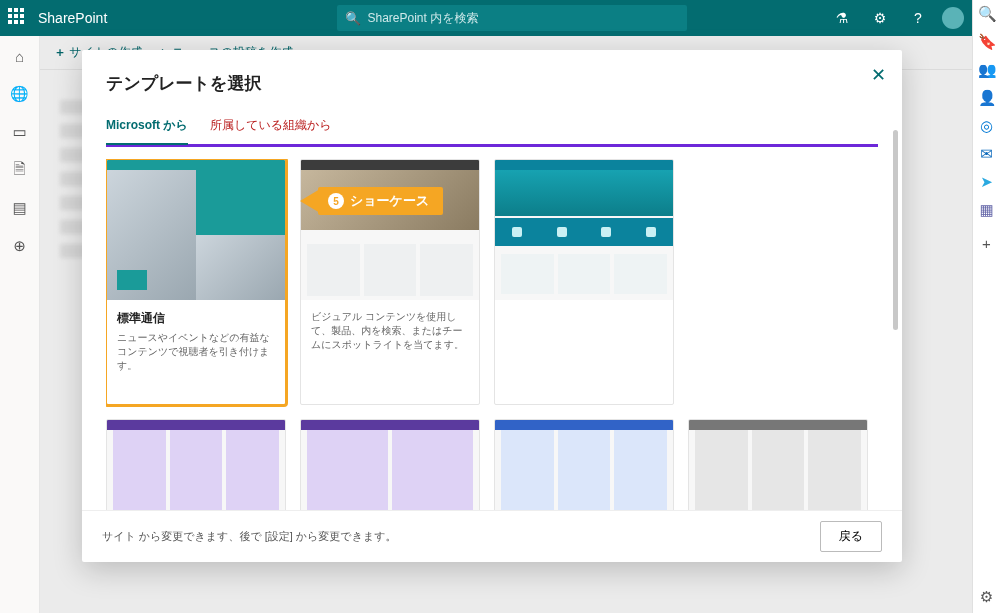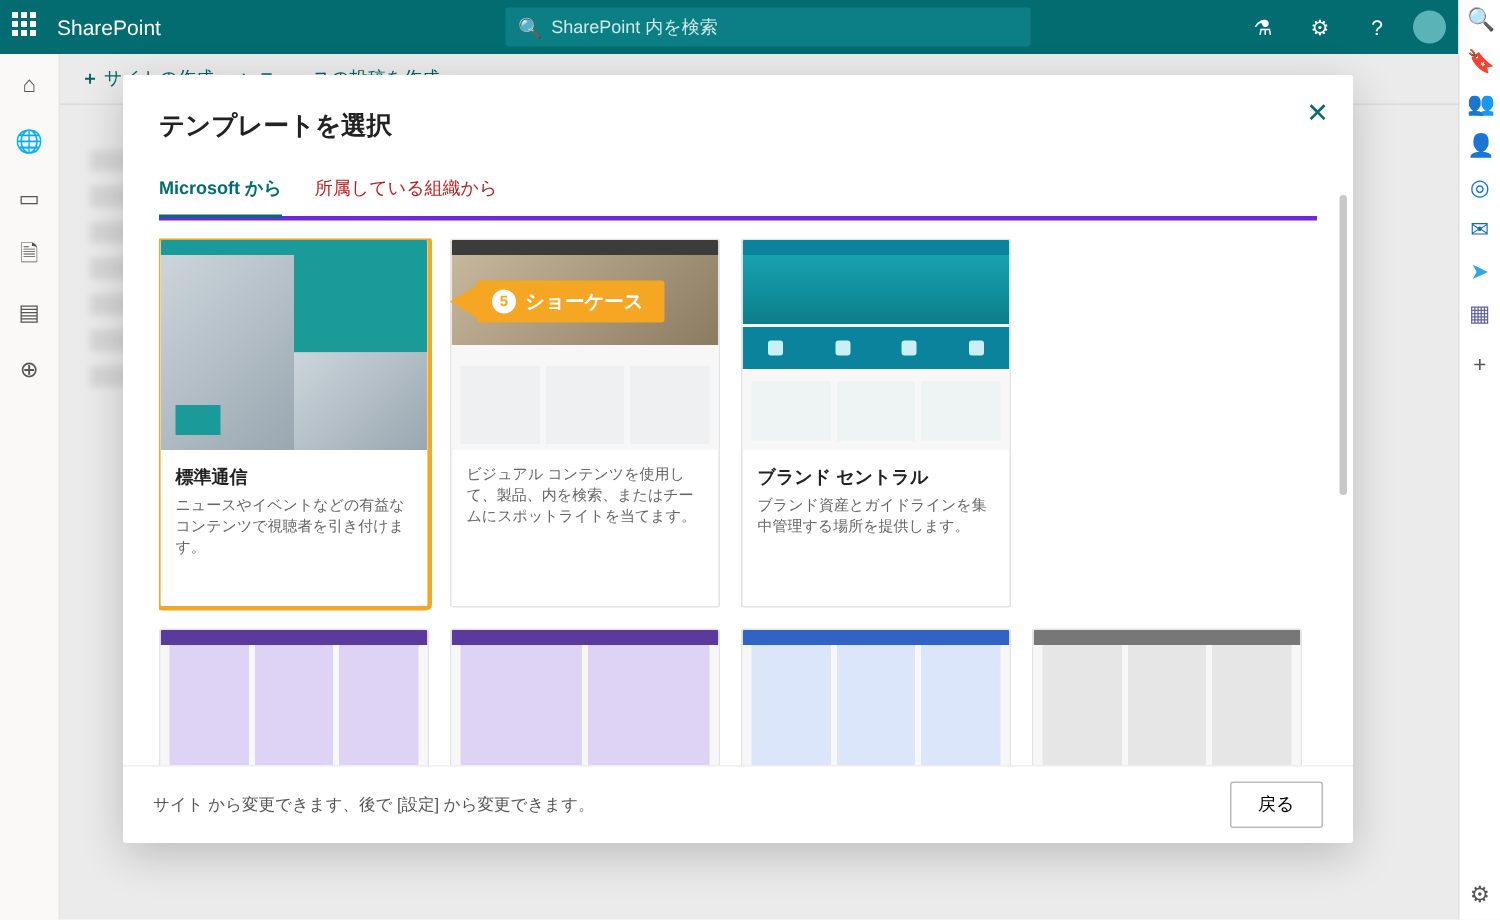--- a/index.html
+++ b/index.html
@@ -266,24 +266,20 @@
                   <span></span>
                   <span></span>
                   <span></span>
                 </div>
               <div class="footcards">
                   <div></div>
                   <div></div>
                   <div></div>
                 </div>
             </div>
-            <div class="card-txt">
-              <h4>ブランド セントラル</h4>
-              <p>ブランド資産とガイドラインを集中管理する場所を提供します。</p>
-            </div>
           </div>
         </div>
 
         <div class="grid row2" style="margin-top:14px;">
           <div class="card purple">
             <div class="thumb">
                 <div class="bar"></div>
                 <div class="body">
                   <div></div>
                   <div></div>

